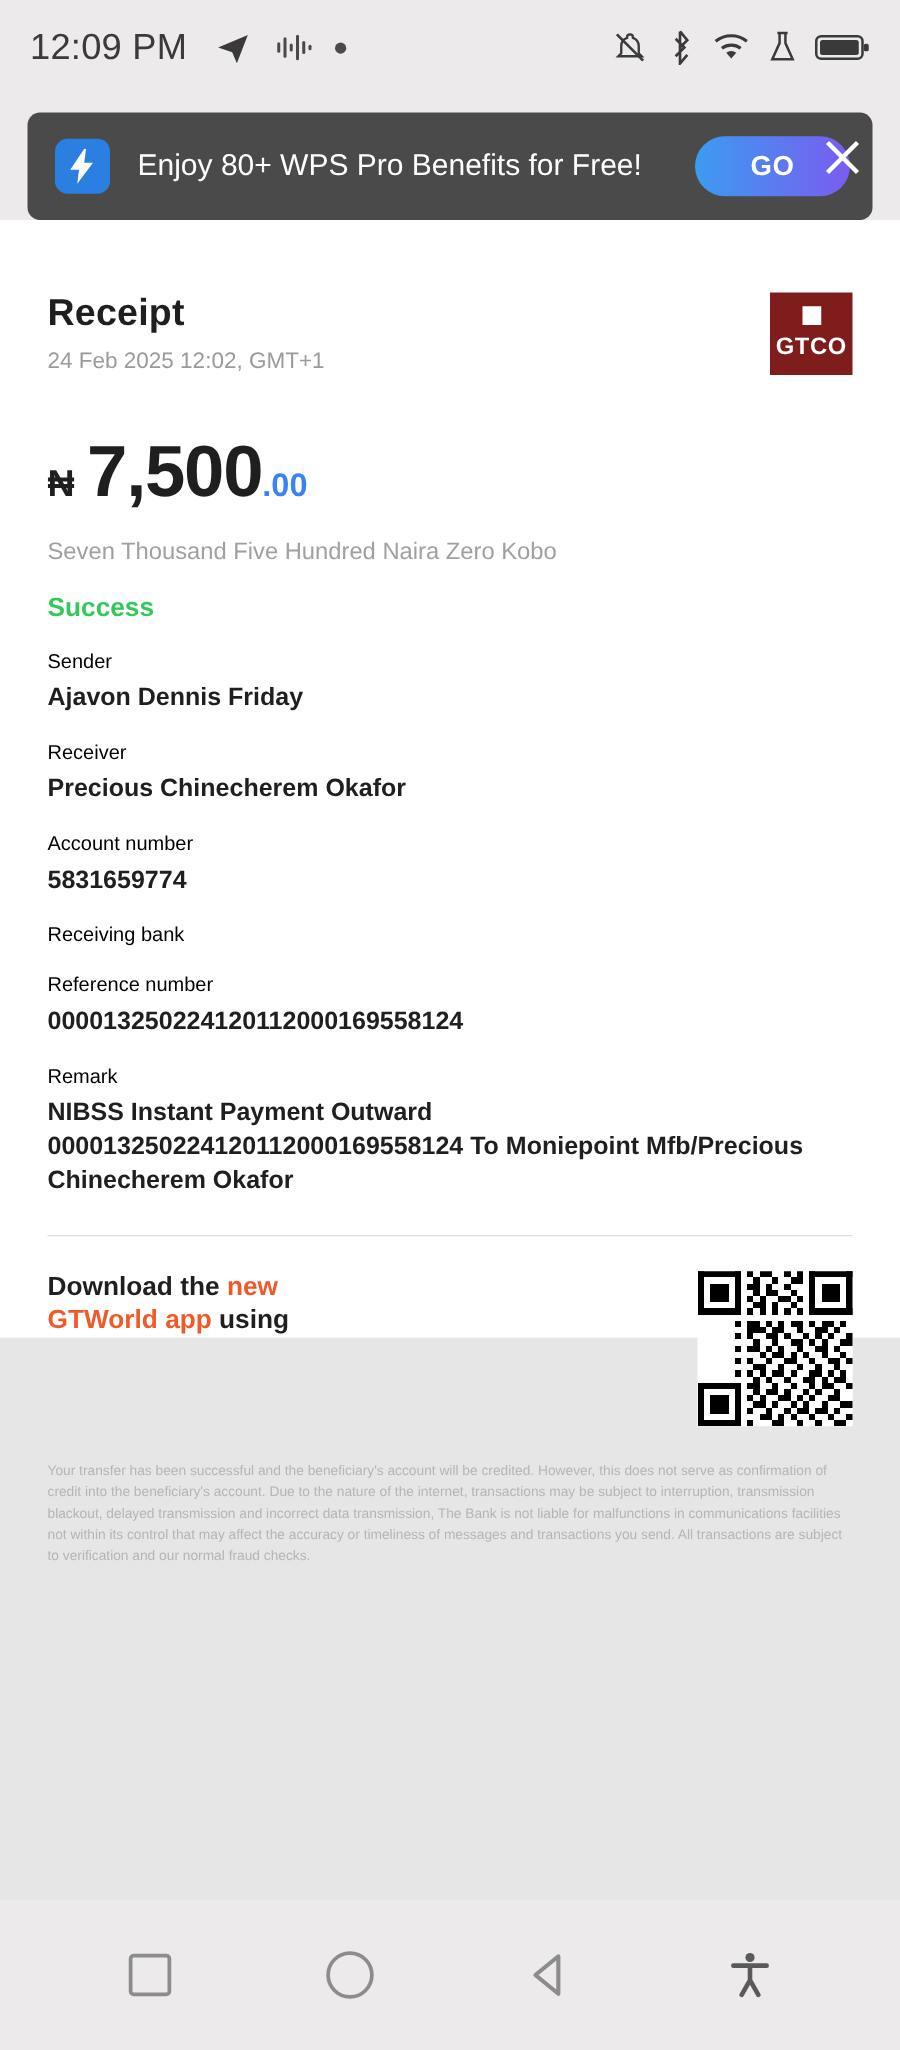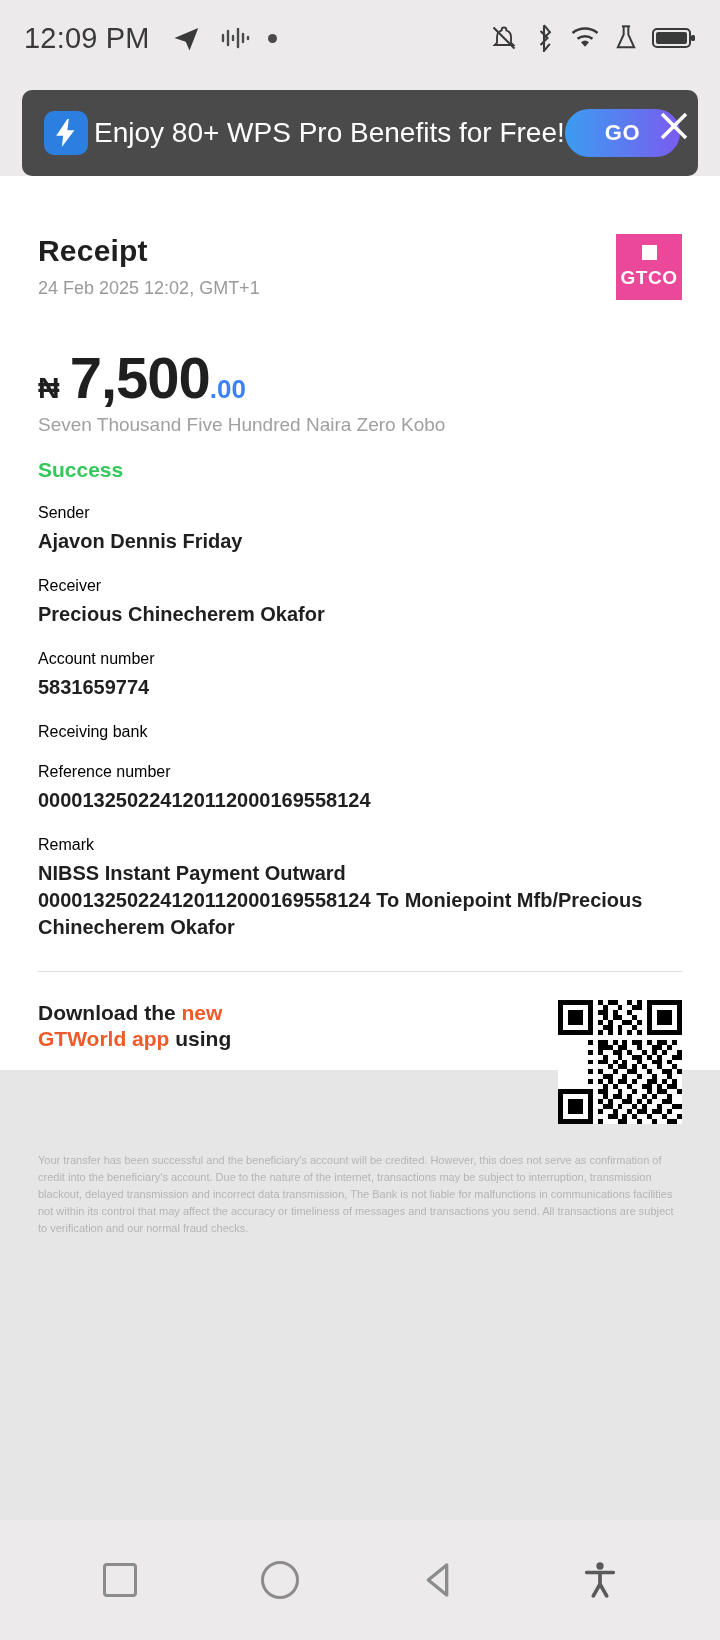--- a/index.html
+++ b/index.html
@@ -73,22 +73,22 @@
   }
   .ad-logo {
     width: 44px; height: 44px;
     border-radius: 10px;
     background: #2b7fe0;
     display: flex; align-items: center; justify-content: center;
     flex: 0 0 44px;
   }
   .ad-text {
     color: #ffffff;
-    font-size: 28px;
-    margin-left: 6px;
+    font-size: 24px;
+    margin-left: 22px;
     white-space: nowrap;
   }
   .ad-go {
     margin-left: auto;
     width: 124px; height: 48px;
     border-radius: 24px;
     background: linear-gradient(90deg, #3b9cf0 0%, #7a5cf0 100%);
     color: #fff;
     font-size: 22px;
     font-weight: bold;
@@ -126,41 +126,41 @@
     letter-spacing: .2px;
   }
   .r-date {
     font-size: 18px;
     color: #9a9a9a;
     margin-top: 10px;
   }
   .gtco-logo {
     margin-left: auto;
     width: 66px; height: 66px;
-    background: #ec4899;
+    background: #7f1d1d;
     display: flex;
     flex-direction: column;
     align-items: center;
     justify-content: center;
     color: #fff;
   }
   .gtco-sq {
     width: 15px; height: 15px; background: #fff; margin-bottom: 7px;
   }
   .gtco-txt { font-size: 19px; font-weight: bold; letter-spacing: .5px; }
 
   .amount-row {
     margin-top: 44px;
     display: flex;
     align-items: baseline;
   }
   .naira { font-size: 30px; font-weight: bold; color: #1f1f1f; }
   .amt-main { font-size: 58px; font-weight: bold; color: #1f1f1f; margin-left: 10px; letter-spacing: -1px;}
   .amt-dec { font-size: 26px; font-weight: bold; color: #3b82f6; }
-  .amt-words { font-size: 19px; color: #a0a0a0; margin-top: 3px; }
+  .amt-words { font-size: 19px; color: #a0a0a0; margin-top: 20px; }
   .status-ok { font-size: 21px; color: #34c759; font-weight: bold; margin-top: 22px; }
 
   .field { margin-top: 22px; }
   .f-label { font-size: 16px; color: #000000; }
   .f-value { font-size: 20px; color: #1f1f1f; font-weight: bold; margin-top: 6px; line-height: 1.35; }
 
   .divider { border-top: 1px solid #dddddd; margin-top: 30px; }
 
   .promo {
     display: flex;

